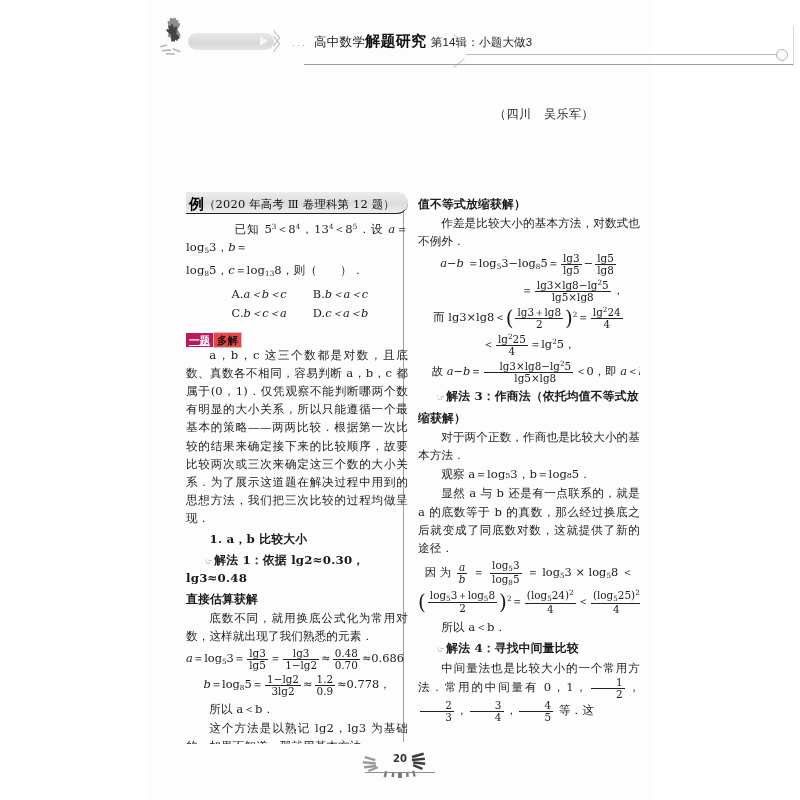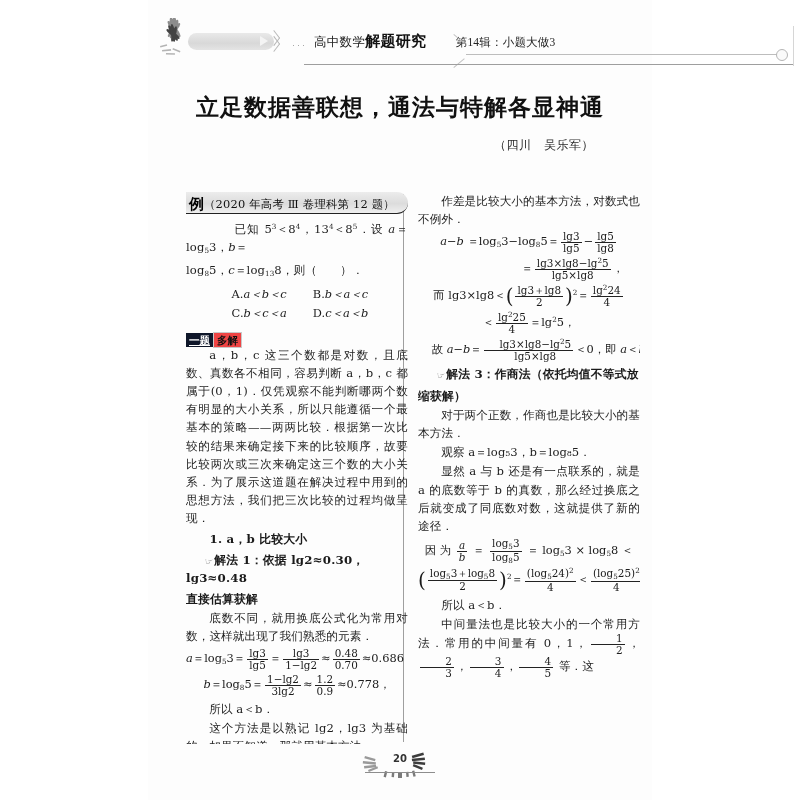--- a/index.html
+++ b/index.html
@@ -131,22 +131,21 @@
     font-family: "DejaVu Serif","Liberation Serif",serif;
     font-weight: bold;
     font-size: 15px;
     color: #111;
     letter-spacing: 0.3px;
   }
   .rh-t3 {
     font-size: 11.5px;
     color: #222;
     letter-spacing: 0.2px;
-    font-family: Liberation Serif, serif;
-    margin-left: 25px;
+    font-family: Liberation Sans, sans-serif;
   }
   .rh-line-long {
     position: absolute;
     left: 318px;
     top: 40px;
     width: 315px;
     height: 1px;
     background: #bdbdbd;
   }
   .rh-chev2 {
@@ -284,21 +283,21 @@
     letter-spacing: 0.2px;
   }
 
   .tag-row {
     margin: 6px 0 2px 0;
     height: 15px;
     white-space: nowrap;
   }
   .tag-dark {
     display: inline-block;
-    background: #0f172a;
+    background: #be185d;
     color: #fff;
     font-size: 10.5px;
     font-weight: bold;
     padding: 1px 3px;
     line-height: 12px;
     font-family: "DejaVu Sans","Liberation Sans",sans-serif;
     text-decoration: underline;
   }
   .tag-light {
     display: inline-block;
@@ -451,21 +450,20 @@
     </div>
 
     <div class="rh-chev2"></div>
     <div class="rh-line-long"></div>
     <div class="rh-dot"></div>
     <div class="rh-baseline"></div>
     <div class="rh-vert-r"></div>
   </div>
 
   <div id="title-block">
-    <div id="article-title">立足数据善联想，通法与特解各显神通</div>
     <div id="byline">（四川　吴乐军）</div>
   </div>
 
   <div id="cols">
     <div id="col-divider"></div>
 
     <div class="col col-left">
 
       <div class="example-head">
         <span class="ex-char">例</span><span class="ex-text">（2020 年高考 Ⅲ 卷理科第 12 题）</span>
@@ -508,20 +506,21 @@
         <span class="mi">b</span>＝log<sub class="s">8</sub>5＝<span class="frac"><span class="num">1−lg2</span><span class="den">3lg2</span></span>≈<span class="frac"><span class="num">1.2</span><span class="den">0.9</span></span>≈0.778，
       </div>
 
       <p class="body">所以 a＜b．</p>
       <p class="body">这个方法是以熟记 lg2，lg3 为基础的，如果不知道，那就用基本方法．</p>
 
     </div>
 
     <div class="col col-right">
 
+      <div class="method-head cont">值不等式放缩获解）</div>
 
       <p class="body">作差是比较大小的基本方法，对数式也不例外．</p>
 
       <div class="mathline">
         <span class="mi">a</span>−<span class="mi">b</span> ＝log<sub class="s">5</sub>3−log<sub class="s">8</sub>5＝<span class="frac"><span class="num">lg3</span><span class="den">lg5</span></span>−<span class="frac"><span class="num">lg5</span><span class="den">lg8</span></span>
       </div>
       <div class="mathline right">
         ＝<span class="frac"><span class="num">lg3×lg8−lg<sup class="s">2</sup>5</span><span class="den">lg5×lg8</span></span>，
       </div>
 
@@ -547,20 +546,23 @@
 
       <div class="mathline">
         因 为 <span class="frac"><span class="num"><span class="mi">a</span></span><span class="den"><span class="mi">b</span></span></span> ＝ <span class="frac"><span class="num">log<sub class="s">5</sub>3</span><span class="den">log<sub class="s">8</sub>5</span></span> ＝ log<sub class="s">5</sub>3 × log<sub class="s">5</sub>8 ＜
       </div>
       <div class="mathline" style="text-align:left;text-indent:0">
         <span class="paren-big">(</span><span class="frac"><span class="num">log<sub class="s">5</sub>3＋log<sub class="s">5</sub>8</span><span class="den">2</span></span><span class="paren-big">)</span><sup class="s">2</sup>＝<span class="frac"><span class="num">(log<sub class="s">5</sub>24)<sup class="s">2</sup></span><span class="den">4</span></span>＜<span class="frac"><span class="num">(log<sub class="s">5</sub>25)<sup class="s">2</sup></span><span class="den">4</span></span>＝1，
       </div>
 
       <p class="body">所以 a＜b．</p>
 
+      <div class="method-head">
+        <span class="hand">☞</span><span>解法 4：寻找中间量比较</span>
+      </div>
 
       <p class="body">
         中间量法也是比较大小的一个常用方法．常用的中间量有 0，1，<span class="frac"><span class="num">1</span><span class="den">2</span></span>，<span class="frac"><span class="num">2</span><span class="den">3</span></span>，<span class="frac"><span class="num">3</span><span class="den">4</span></span>，<span class="frac"><span class="num">4</span><span class="den">5</span></span> 等．这
       </p>
     </div>
   </div>
 
   <div id="footer">
     <div class="foot-wrap">
       <svg viewBox="0 0 78 26" width="78" height="26">

